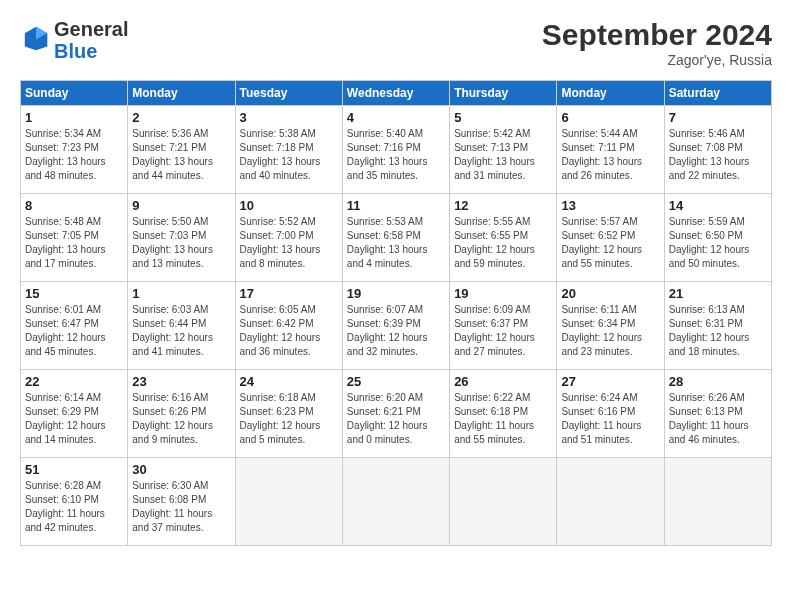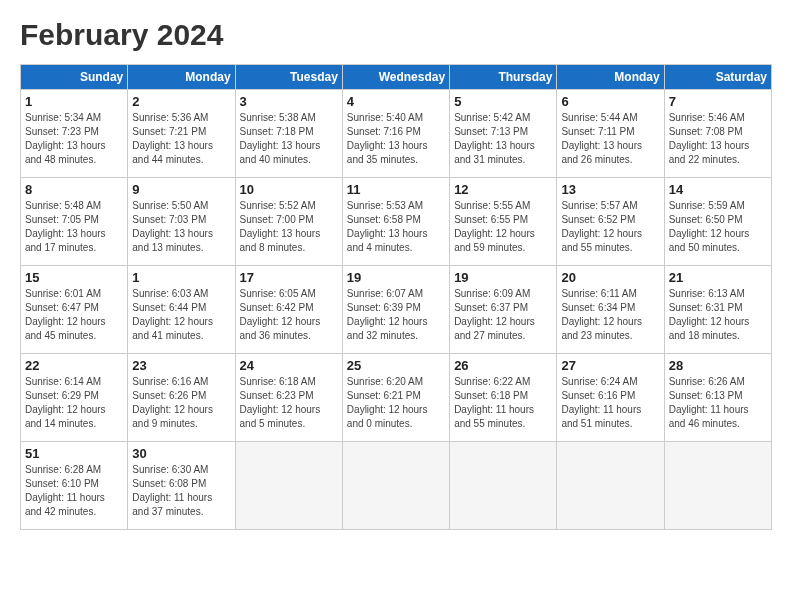--- a/index.html
+++ b/index.html
@@ -54,21 +54,21 @@
       width: 100%;
       border-collapse: collapse;
       table-layout: fixed;
     }
     .calendar thead tr th {
       background: #1a6fc4;
       color: #fff;
       font-size: 12px;
       font-weight: bold;
       padding: 5px 4px;
-      text-align: right;
+      text-align: left;
       border: 1px solid #ccc;
     }
     .calendar tbody tr td {
       vertical-align: top;
       border: 1px solid #ccc;
       padding: 4px 4px;
       font-size: 9.5px;
       color: #333;
       height: 88px;
       background: #fff;
@@ -87,22 +87,38 @@
       font-size: 10px;
       line-height: 1.4;
       color: #444;
     }
   </style>
 </head>
 <body>
 
 <div class="page">
   <div class="header">
+    <div class="logo">
+      <div>
+        <svg class="logo-icon" viewBox="0 0 30 30">
+          <polygon points="15,3 27,10 27,24 15,28 3,24 3,10" fill="#1a6fc4"></polygon>
+          <polygon points="15,3 27,10 15,17" fill="#4da6ff"></polygon>
+          <polygon points="15,17 27,10 27,24" fill="#1a6fc4"></polygon>
+        </svg>
+      </div>
+      <div style="margin-left:4px">
+        <span class="logo-text">
+          <span class="logo-general">General</span><br>
+          <span class="logo-blue">Blue</span>
+        </span>
+      </div>
+    </div>
     <div class="title-block">
-      <div class="month-title">February 2024</div>
+      <div class="month-title">September 2024</div>
+      <div class="location">Zagor'ye, Russia</div>
     </div>
   </div>
 
   <table class="calendar">
     <thead>
       <tr>
         <th>Sunday</th>
         <th>Monday</th>
         <th>Tuesday</th>
         <th>Wednesday</th>

